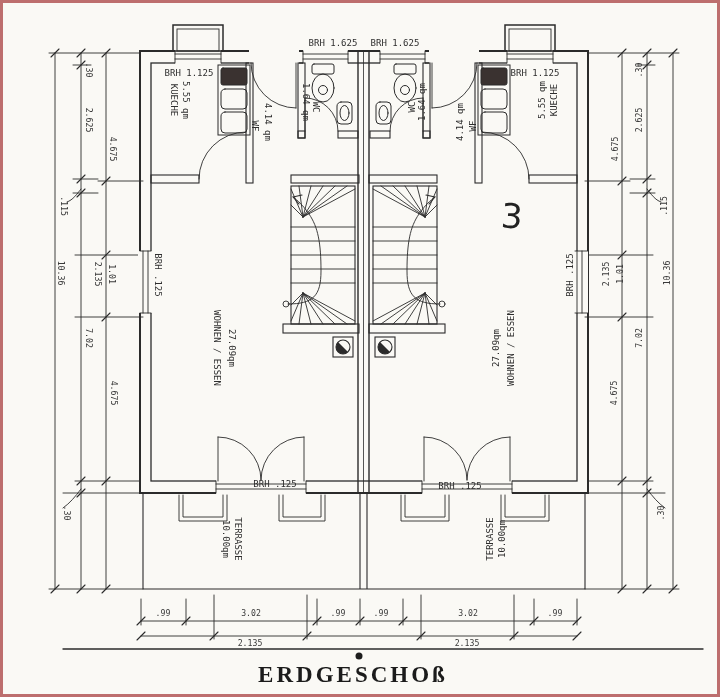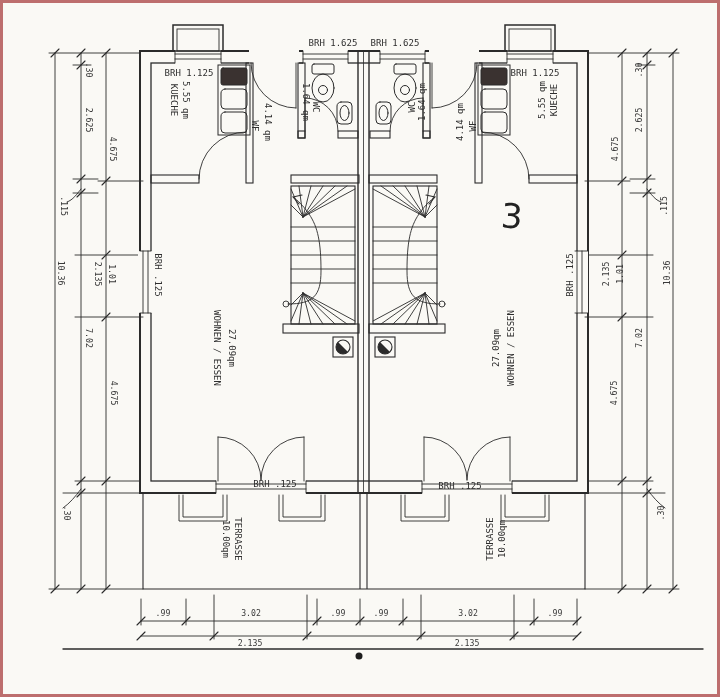--- a/index.html
+++ b/index.html
@@ -294,14 +294,15 @@
 
 <div class="lbl s8" style="left:160px;top:611px">.99</div>
 <div class="lbl s8" style="left:248px;top:611px">3.02</div>
 <div class="lbl s8" style="left:335px;top:611px">.99</div>
 <div class="lbl s8" style="left:378px;top:611px">.99</div>
 <div class="lbl s8" style="left:465px;top:611px">3.02</div>
 <div class="lbl s8" style="left:552px;top:611px">.99</div>
 <div class="lbl s8" style="left:247px;top:641px">2.135</div>
 <div class="lbl s8" style="left:464px;top:641px">2.135</div>
 
+<div class="title" style="left:350px;top:672px">ERDGESCHOß</div>
 
 </div>
 
 </body></html>

